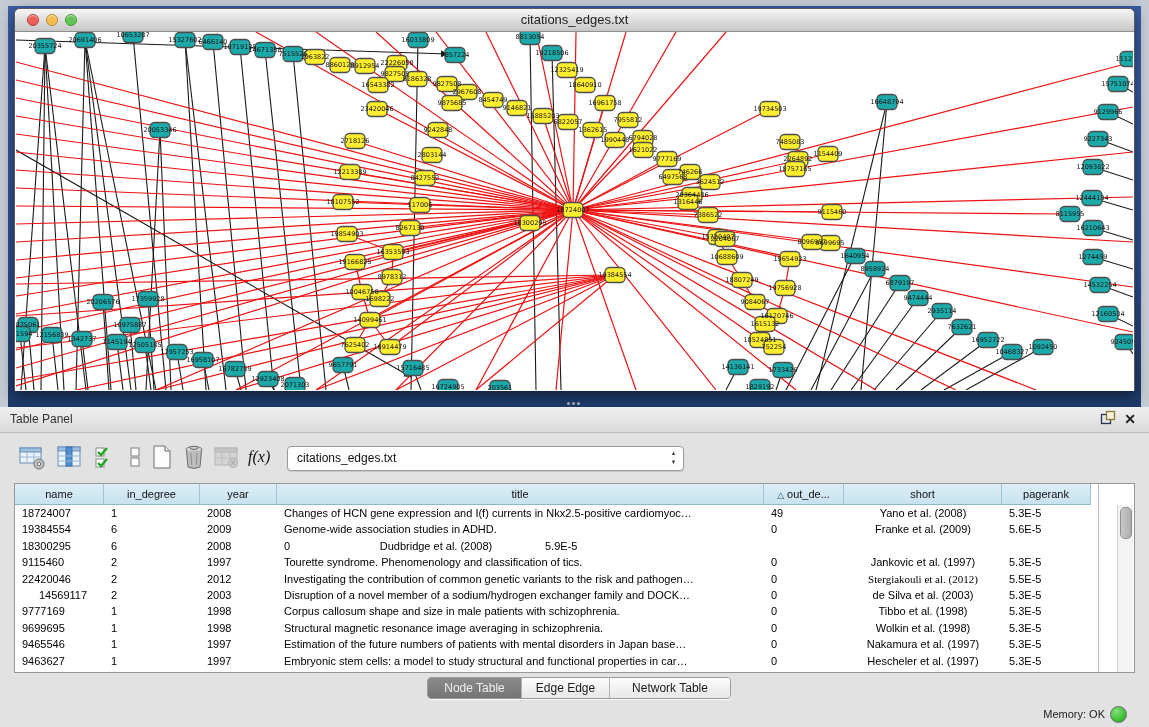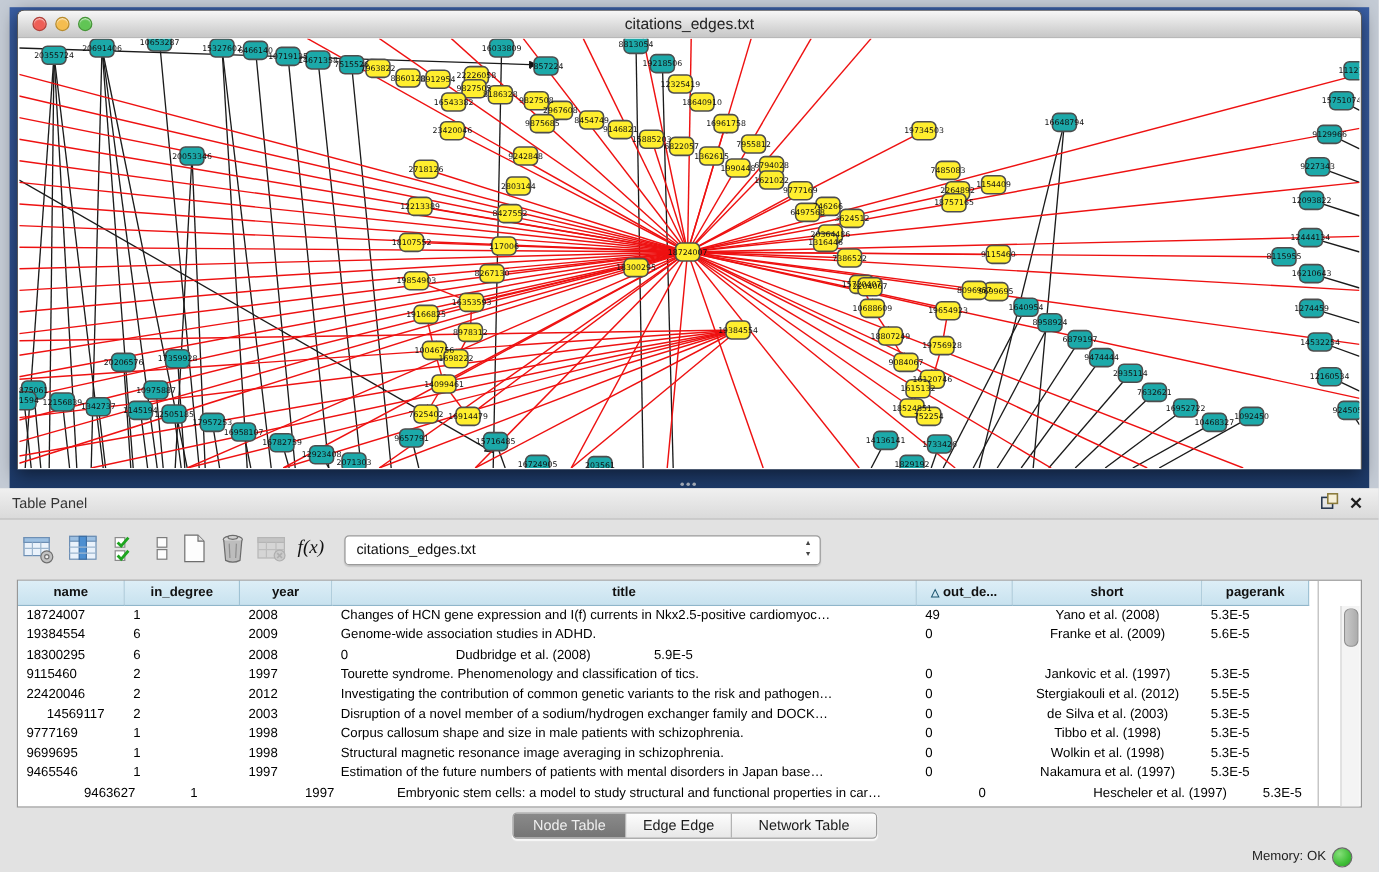--- a/index.html
+++ b/index.html
@@ -41,21 +41,21 @@
   .tb-btn svg{display:block;}
   .fx{font-family:"Liberation Serif",serif;font-style:italic;font-size:16px;color:#111;line-height:28px;}
   .combo{position:absolute;left:287px;top:13px;width:395px;height:23px;background:#fff;
          border:1px solid #9a9a9a;border-radius:4px;box-shadow:0 1px 1px rgba(0,0,0,.12);}
   .combo .val{position:absolute;left:9px;top:4px;font-size:12px;color:#111;}
   .combo .stepper{position:absolute;right:4px;top:2px;width:11px;text-align:center;
          font-size:6px;line-height:9px;color:#444;}
   
   .tbl{position:absolute;left:14px;top:76px;width:1121px;height:190px;background:#fff;
        border:1px solid #979797;box-sizing:border-box;}
-  .thead{position:absolute;left:0;top:0;height:14px;width:100%;display:flex;font-weight:bold;}
+  .thead{position:absolute;left:0;top:0;height:14px;width:100%;display:flex;}
   .th{box-sizing:border-box;height:21px;background:linear-gradient(#ddeef7,#c8e2ef);
       border-right:1px solid #9fc2d4;border-bottom:1px solid #8fb6ca;
       font-size:11px;color:#111;text-align:center;line-height:20px;
       white-space:nowrap;overflow:hidden;}
   .th .sortglyph{font-size:9px;margin-right:3px;color:#1a536e;}
   .tbody{position:absolute;left:0;top:21px;width:100%;}
   .tr{display:flex;height:16.4px;}
   .td{box-sizing:border-box;font-size:11px;color:#000;line-height:16.4px;
       padding-left:7px;white-space:nowrap;overflow:hidden;}
   .td.center{text-align:center;padding-left:0;}
@@ -649,21 +649,21 @@
             <div class="td" style="width: 80px;">0</div>
             <div class="td center" style="width: 158px;">Jankovic et al. (1997)</div>
             <div class="td" style="width: 89px;">5.3E-5</div>
           </div>
           <div class="tr">
             <div class="td" style="width: 89px;">22420046</div>
             <div class="td" style="width: 96px;">2</div>
             <div class="td" style="width: 77px;">2012</div>
             <div class="td" style="width: 487px;">Investigating the contribution of common genetic variants to the risk and pathogen…</div>
             <div class="td" style="width: 80px;">0</div>
-            <div class="td center" style="width: 158px;">Stergiakouli et al. (2012)</div>
+            <div class="td center" style="width: 158px; font-family: Liberation Serif, serif;">Stergiakouli et al. (2012)</div>
             <div class="td" style="width: 89px;">5.5E-5</div>
           </div>
           <div class="tr">
             <div class="td" style="width: 89px; text-align: center;">14569117</div>
             <div class="td" style="width: 96px;">2</div>
             <div class="td" style="width: 77px;">2003</div>
             <div class="td" style="width: 487px;">Disruption of a novel member of a sodium/hydrogen exchanger family and DOCK…</div>
             <div class="td" style="width: 80px;">0</div>
             <div class="td center" style="width: 158px;">de Silva et al. (2003)</div>
             <div class="td" style="width: 89px;">5.3E-5</div>
@@ -689,21 +689,21 @@
           <div class="tr">
             <div class="td" style="width: 89px;">9465546</div>
             <div class="td" style="width: 96px;">1</div>
             <div class="td" style="width: 77px;">1997</div>
             <div class="td" style="width: 487px;">Estimation of the future numbers of patients with mental disorders in Japan base…</div>
             <div class="td" style="width: 80px;">0</div>
             <div class="td center" style="width: 158px;">Nakamura et al. (1997)</div>
             <div class="td" style="width: 89px;">5.3E-5</div>
           </div>
           <div class="tr">
-            <div class="td" style="width: 89px; margin-left: 48px;">9463627</div>
+            <div class="td" style="width: 89px;">9463627</div>
             <div class="td" style="width: 96px;">1</div>
             <div class="td" style="width: 77px;">1997</div>
             <div class="td" style="width: 487px;">Embryonic stem cells: a model to study structural and functional properties in car…</div>
             <div class="td" style="width: 80px;">0</div>
             <div class="td center" style="width: 158px;">Hescheler et al. (1997)</div>
             <div class="td" style="width: 89px;">5.3E-5</div>
           </div>
         </div>
       <div class="viewport-line"></div>
       <div class="vscroll">

